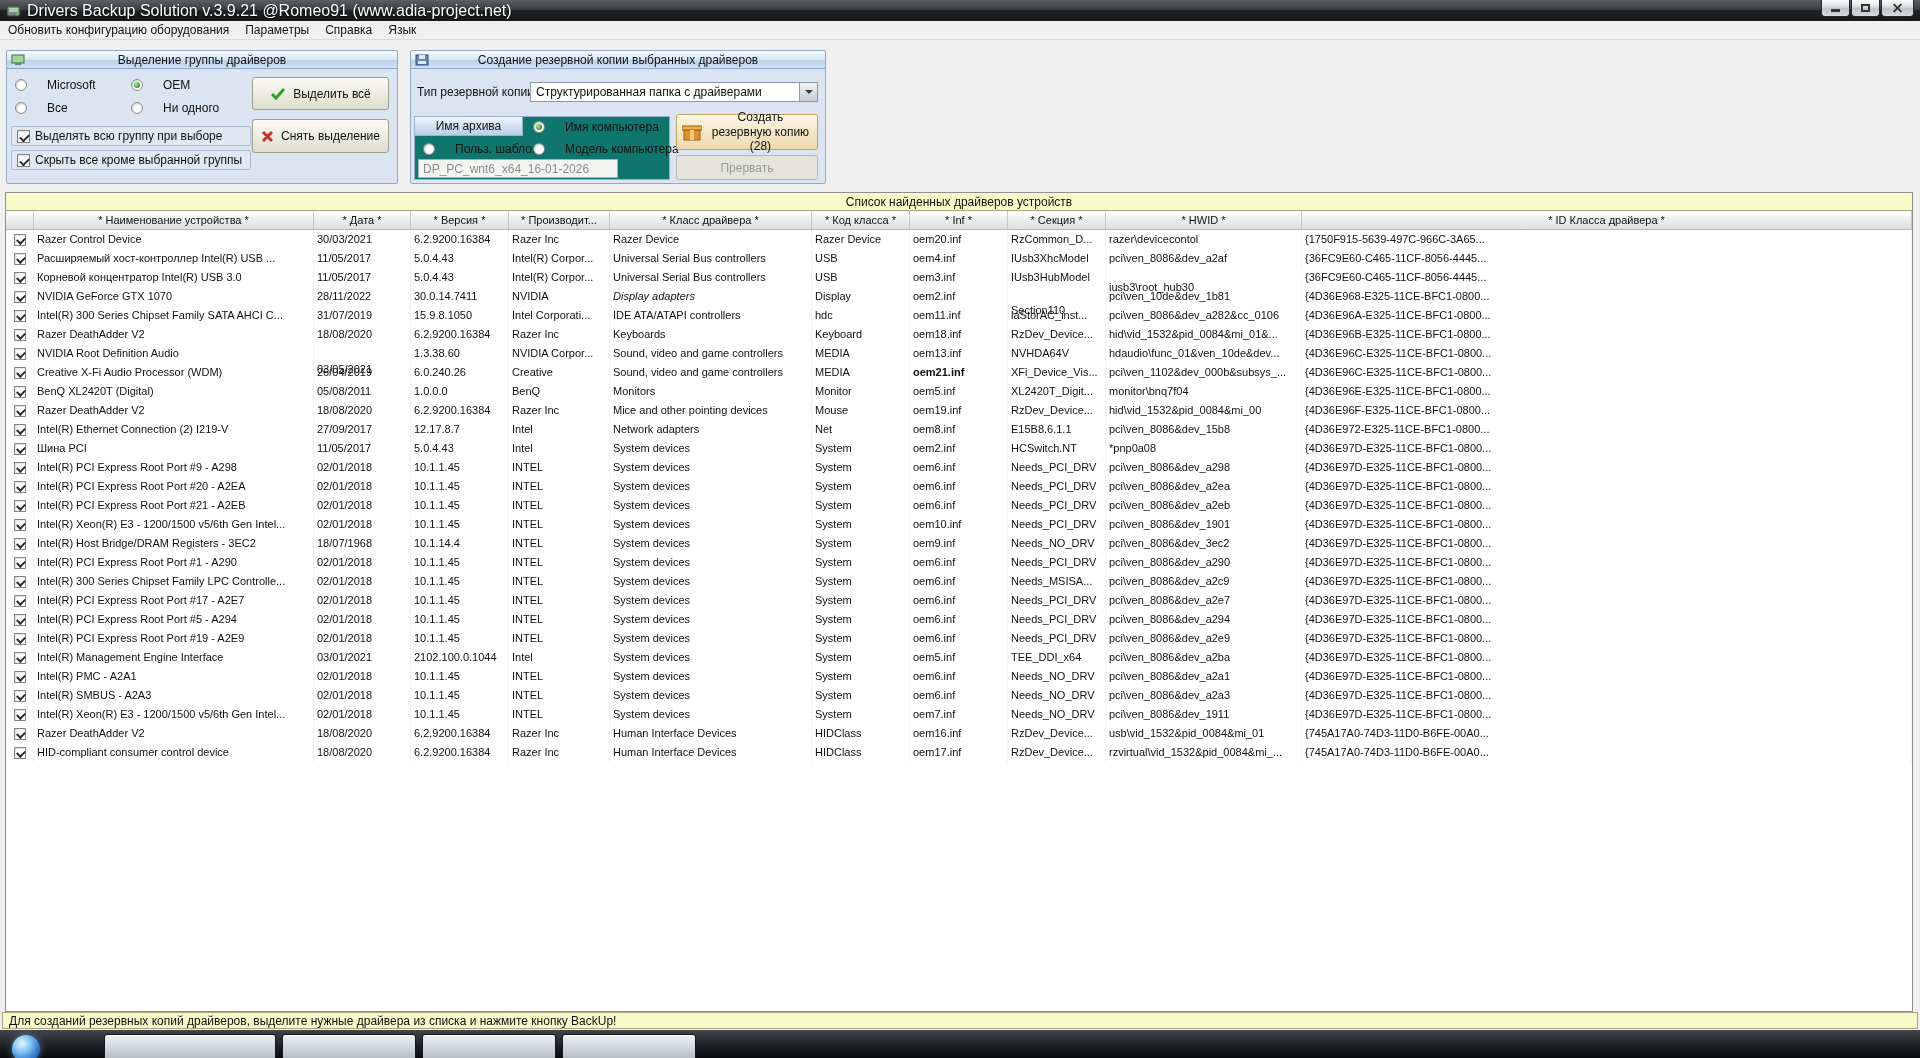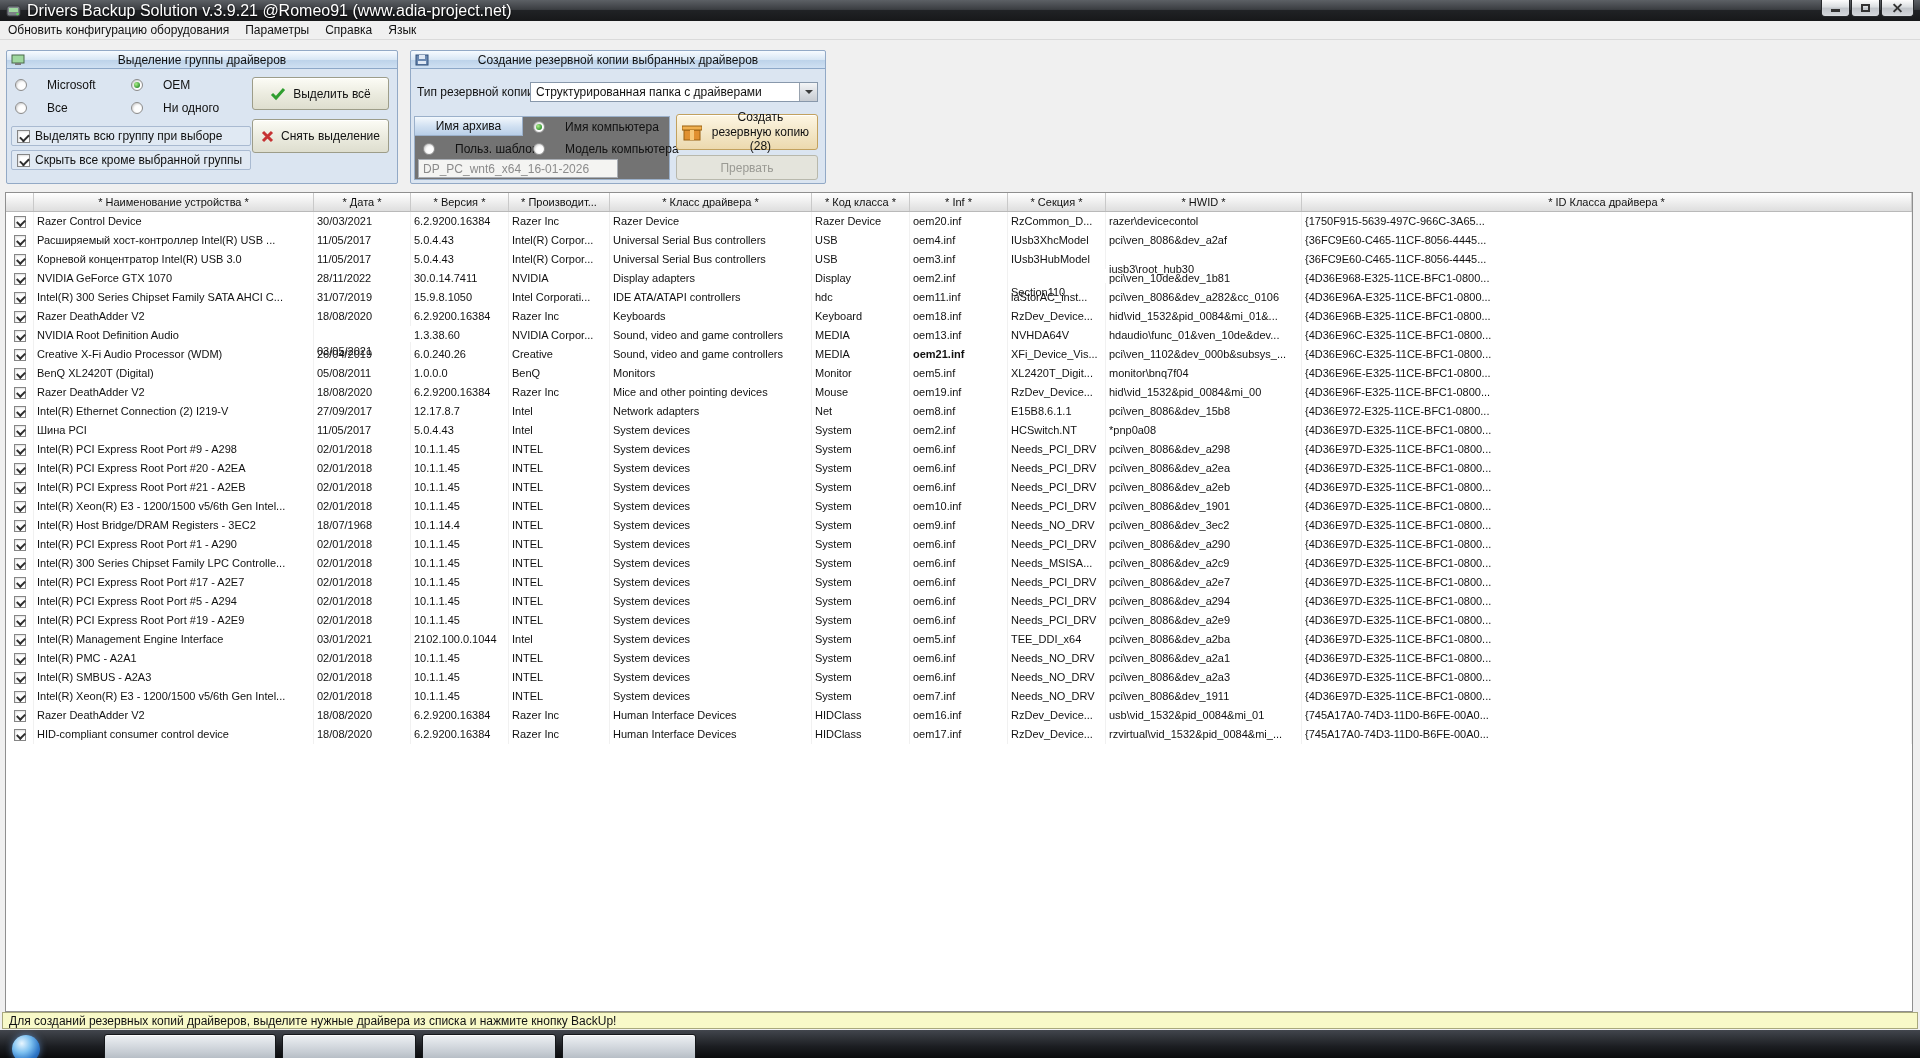--- a/index.html
+++ b/index.html
@@ -57,21 +57,21 @@
   .btn.disabled{background:#e4e4dc;color:#9a9a94;border-color:#b8b8ac;box-shadow:none;}
 
   .field-label{position:absolute;white-space:nowrap;}
   .combo{position:absolute;left:119px;top:13px;width:288px;height:20px;border:1px solid #8898ab;
     background:#fff;display:flex;align-items:center;cursor:default;}
   .combo-text{flex:1;padding:0 5px;white-space:nowrap;overflow:hidden;}
   .combo-btn{width:18px;align-self:stretch;background:linear-gradient(#f4f5f7,#dcdfe3 50%,#c8ccd2);
     border-left:1px solid #98a2ae;display:flex;align-items:center;justify-content:center;}
   .tri{width:0;height:0;border-left:4px solid transparent;border-right:4px solid transparent;border-top:4px solid #3c3c3c;}
 
-  .sub-archive{position:absolute;left:3px;top:47px;width:256px;height:64px;border:1px solid #9bb0ca;background:#737373;}
+  .sub-archive{position:absolute;left:3px;top:47px;width:256px;height:64px;border:1px solid #9bb0ca;background:#0f766e;}
   .sub-tab{position:absolute;left:0;top:0;width:108px;height:19px;
     background:linear-gradient(#f3f8fd,#cfdff1 55%,#b9cfe8);border-right:1px solid #9bb0ca;
     border-bottom:1px solid #9bb0ca;display:flex;align-items:center;justify-content:center;}
   .txt-input{position:absolute;left:3px;top:42px;width:200px;height:19px;border:1px solid #a9aeb5;
     background:#f4f4f2;color:#8b8b8b;display:flex;align-items:center;padding:0 4px;white-space:nowrap;overflow:hidden;}
 
   
   .list-panel{position:absolute;left:5px;top:192px;width:1908px;height:820px;border:1px solid #8f8f8f;
     background:#fff;display:flex;flex-direction:column;}
   .list-title{height:18px;background:#f8f9c8;border-bottom:1px solid #a8a87c;
@@ -228,20 +228,21 @@
         </svg>
       <span class="lbl">Создать резервную копию (28)</span>
     </div>
     <div class="btn disabled" style="left:265px;top:86px;width:142px;height:25px">
       <span>Прервать</span>
     </div>
   </div>
 </div>
 
 <div class="list-panel">
+  <div class="list-title">Список найденных драйверов устройств</div>
   <div class="thead">
       <div class="th" style="width: 28px;"></div>
       <div class="th" style="width: 280px;">* Наименование устройства *</div>
       <div class="th" style="width: 97px;">* Дата *</div>
       <div class="th" style="width: 98px;">* Версия *</div>
       <div class="th" style="width: 101px;">* Производит...</div>
       <div class="th" style="width: 202px;">* Класс драйвера *</div>
       <div class="th" style="width: 98px;">* Код класса *</div>
       <div class="th" style="width: 98px;">* Inf *</div>
       <div class="th" style="width: 98px;">* Секция *</div>
@@ -295,21 +296,21 @@
         <div class="td flex">{36FC9E60-C465-11CF-8056-4445...</div>
       </div>
       <div class="trow">
         <div class="cbcell" style="width: 28px;">
           <span class="chk sm on"></span>
         </div>
         <div class="td" style="width: 280px;">NVIDIA GeForce GTX 1070</div>
         <div class="td" style="width: 97px;">28/11/2022</div>
         <div class="td" style="width: 98px;">30.0.14.7411</div>
         <div class="td" style="width: 101px;">NVIDIA</div>
-        <div class="td" style="width: 202px;">Display adapters</div>
+        <div class="td" style="width: 202px; font-style: italic;">Display adapters</div>
         <div class="td" style="width: 98px;">Display</div>
         <div class="td" style="width: 98px;">oem2.inf</div>
         <div class="td" style="width: 98px; margin-top: 28px;">Section110</div>
         <div class="td" style="width: 196px;">pci\ven_10de&amp;dev_1b81</div>
         <div class="td flex">{4D36E968-E325-11CE-BFC1-0800...</div>
       </div>
       <div class="trow">
         <div class="cbcell" style="width: 28px;">
           <span class="chk sm on"></span>
         </div>

